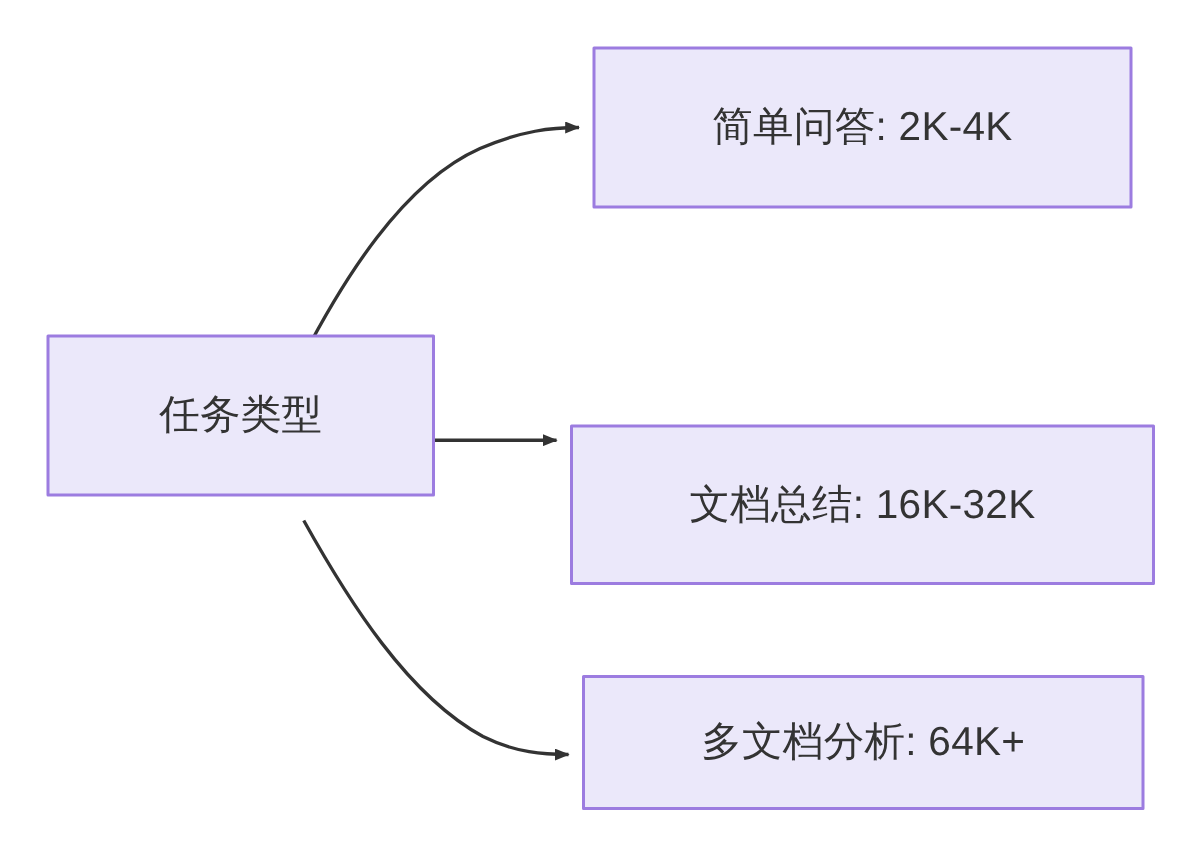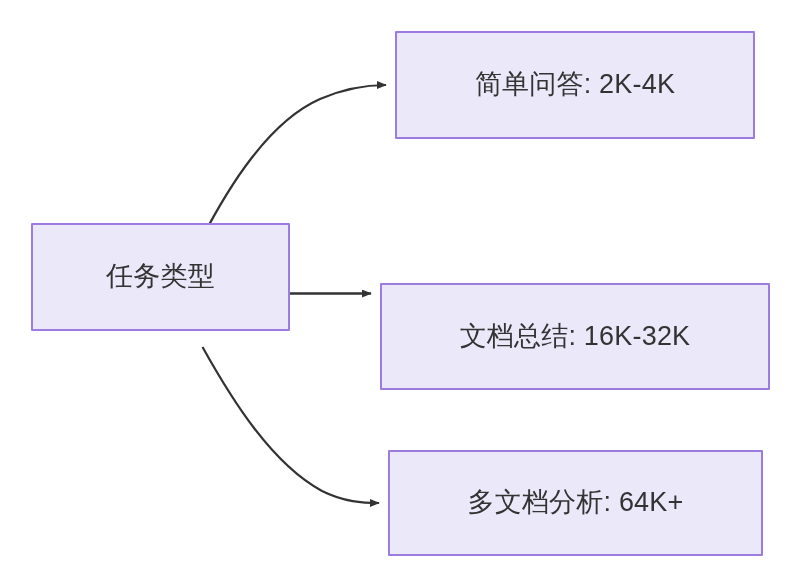--- a/index.html
+++ b/index.html
@@ -43,21 +43,21 @@
     font-size: 27px;
     line-height: 1.15;
     letter-spacing: 0.2px;
     white-space: nowrap;
     text-align: center;
     font-family: "Liberation Sans", "DejaVu Sans", sans-serif;
   }
   #node-root   { left: 31px;  top: 223px; width: 259px; height: 108px; }
   #node-simple { left: 395px; top: 31px;  width: 360px; height: 108px; }
   #node-doc    { left: 380px; top: 241px; width: 390px; height: 107px; margin-top: 42px; }
-  #node-multi  { left: 388px; top: 450px; width: 375px; height: 106px; }
+  #node-multi  { left: 388px; top: 450px; width: 375px; height: 90px; }
 </style>
 </head>
 <body>
 
 <div id="diagram-canvas">
 
   <svg id="edge-layer" viewBox="0 0 787 572" width="787" height="572" xmlns="http://www.w3.org/2000/svg">
     <defs>
       <marker id="arrowhead" markerWidth="10" markerHeight="8" refX="9.2" refY="4" orient="auto" markerUnits="userSpaceOnUse">
         <path d="M 0 0 L 10 4 L 0 8 z" fill="#333333"></path>

